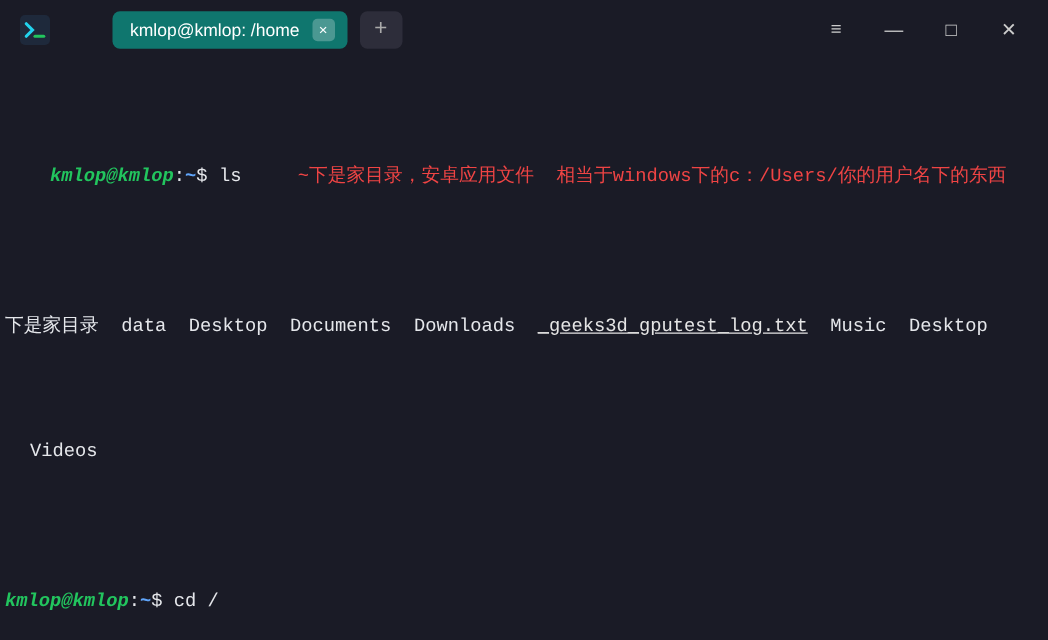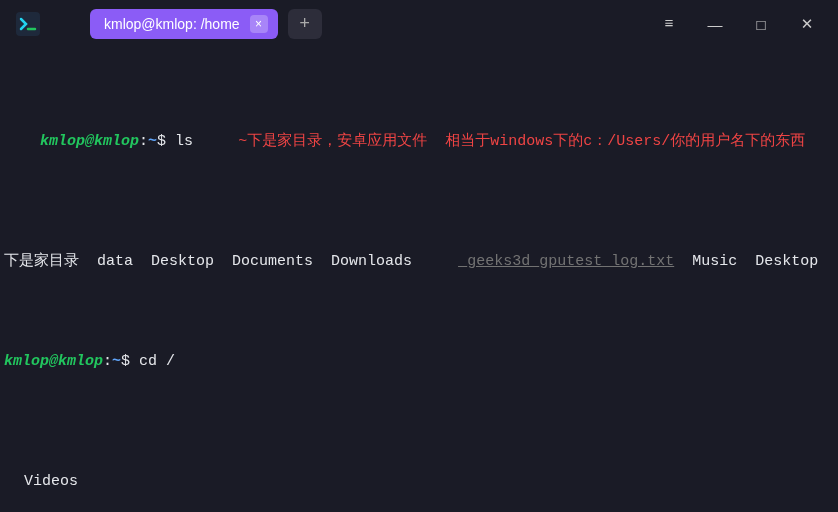--- a/index.html
+++ b/index.html
@@ -22,21 +22,21 @@
   .app-icon {
     width: 28px;
     height: 28px;
     display: flex;
     align-items: center;
     justify-content: center;
     margin-left: 6px;
   }
   .tabs { display: flex; gap: 10px; align-items: center; margin-left: 40px; }
   .tab {
-    background: #8b5cf6;
+    background: #0f766e;
     color: #fff;
     border-radius: 6px;
     padding: 6px 10px 6px 14px;
     display: flex;
     align-items: center;
     gap: 10px;
     font-family: -apple-system, BlinkMacSystemFont, 'Segoe UI', Arial, sans-serif;
     font-size: 14px;
   }
   .tab-close {
@@ -80,21 +80,21 @@
   }
   .term {
     padding: 4px 4px;
     line-height: 20px;
     white-space: pre-wrap;
     word-break: break-word;
   }
   .green { color: #22c55e; font-weight: bold; font-style: italic; }
   .white { color: #e5e7eb; }
   .blue  { color: #60a5fa; font-weight: bold; }
-  .link  { color: #737373; text-decoration: underline; margin-left: 28px; }
+  .link  { color: #e5e5e5; text-decoration: underline; }
   .red   { color: #ef4444; }
   .line { display: block; }
   .indent { padding-left: 20px; }
   .menu-btn { width: 46px; height:48px; display:flex; align-items:center; justify-content:center; color:#ccc; cursor:pointer;}
 </style>
 </head>
 <body>
 
 <div class="titlebar">
   <div class="app-icon">
@@ -121,26 +121,26 @@
 
 <div class="term">
   
   <span class="line">
     <span class="green">kmlop@kmlop</span><span class="white">:</span><span class="blue">~</span><span class="white">$</span> <span class="white">ls</span>     <span class="red">~下是家目录，安卓应用文件  相当于windows下的c：/Users/你的用户名下的东西</span>
   </span>
   
   <span class="line">
 <span class="white">下是家目录</span>  <span class="white">data</span>  <span class="white">Desktop</span>  <span class="white">Documents</span>  <span class="white">Downloads</span>  <span class="link">_geeks3d_gputest_log.txt</span>  <span class="white">Music</span>  <span class="white">Desktop</span>
   </span>
+  <span class="line indent">
+<span class="white">Videos</span>
+  </span>
+  
   <span class="line">
 <span class="green">kmlop@kmlop</span><span class="white">:</span><span class="blue">~</span><span class="white">$</span> <span class="white">cd /</span>
-  </span>
-  
-  <span class="line indent">
-<span class="white">Videos</span>
   </span>
   
   
   
   
   
   
   
   
   

